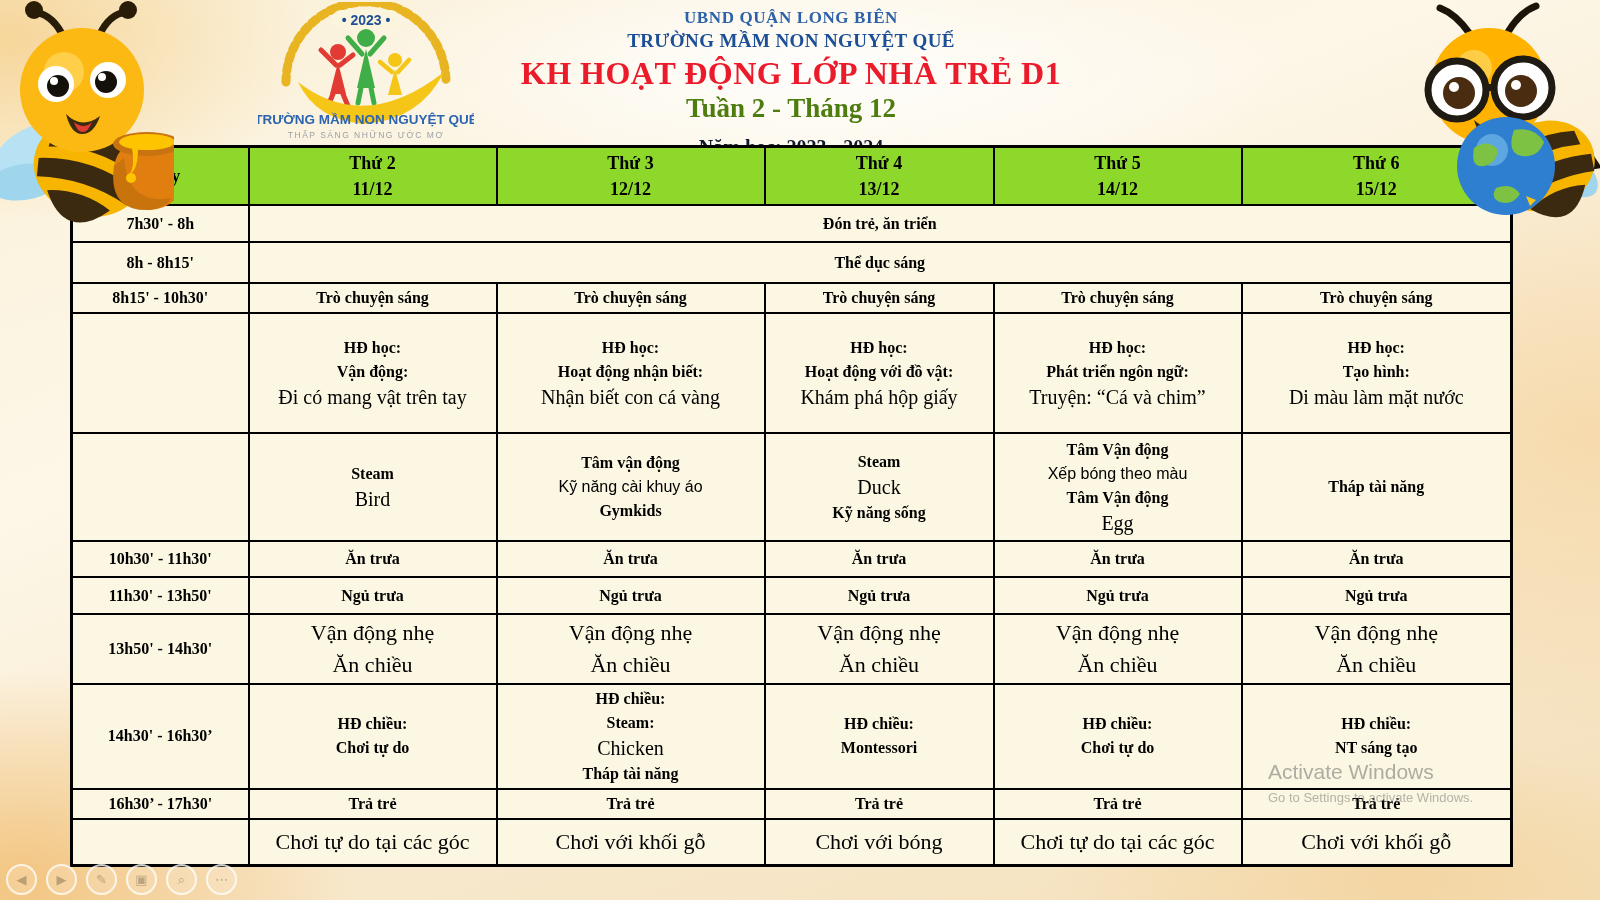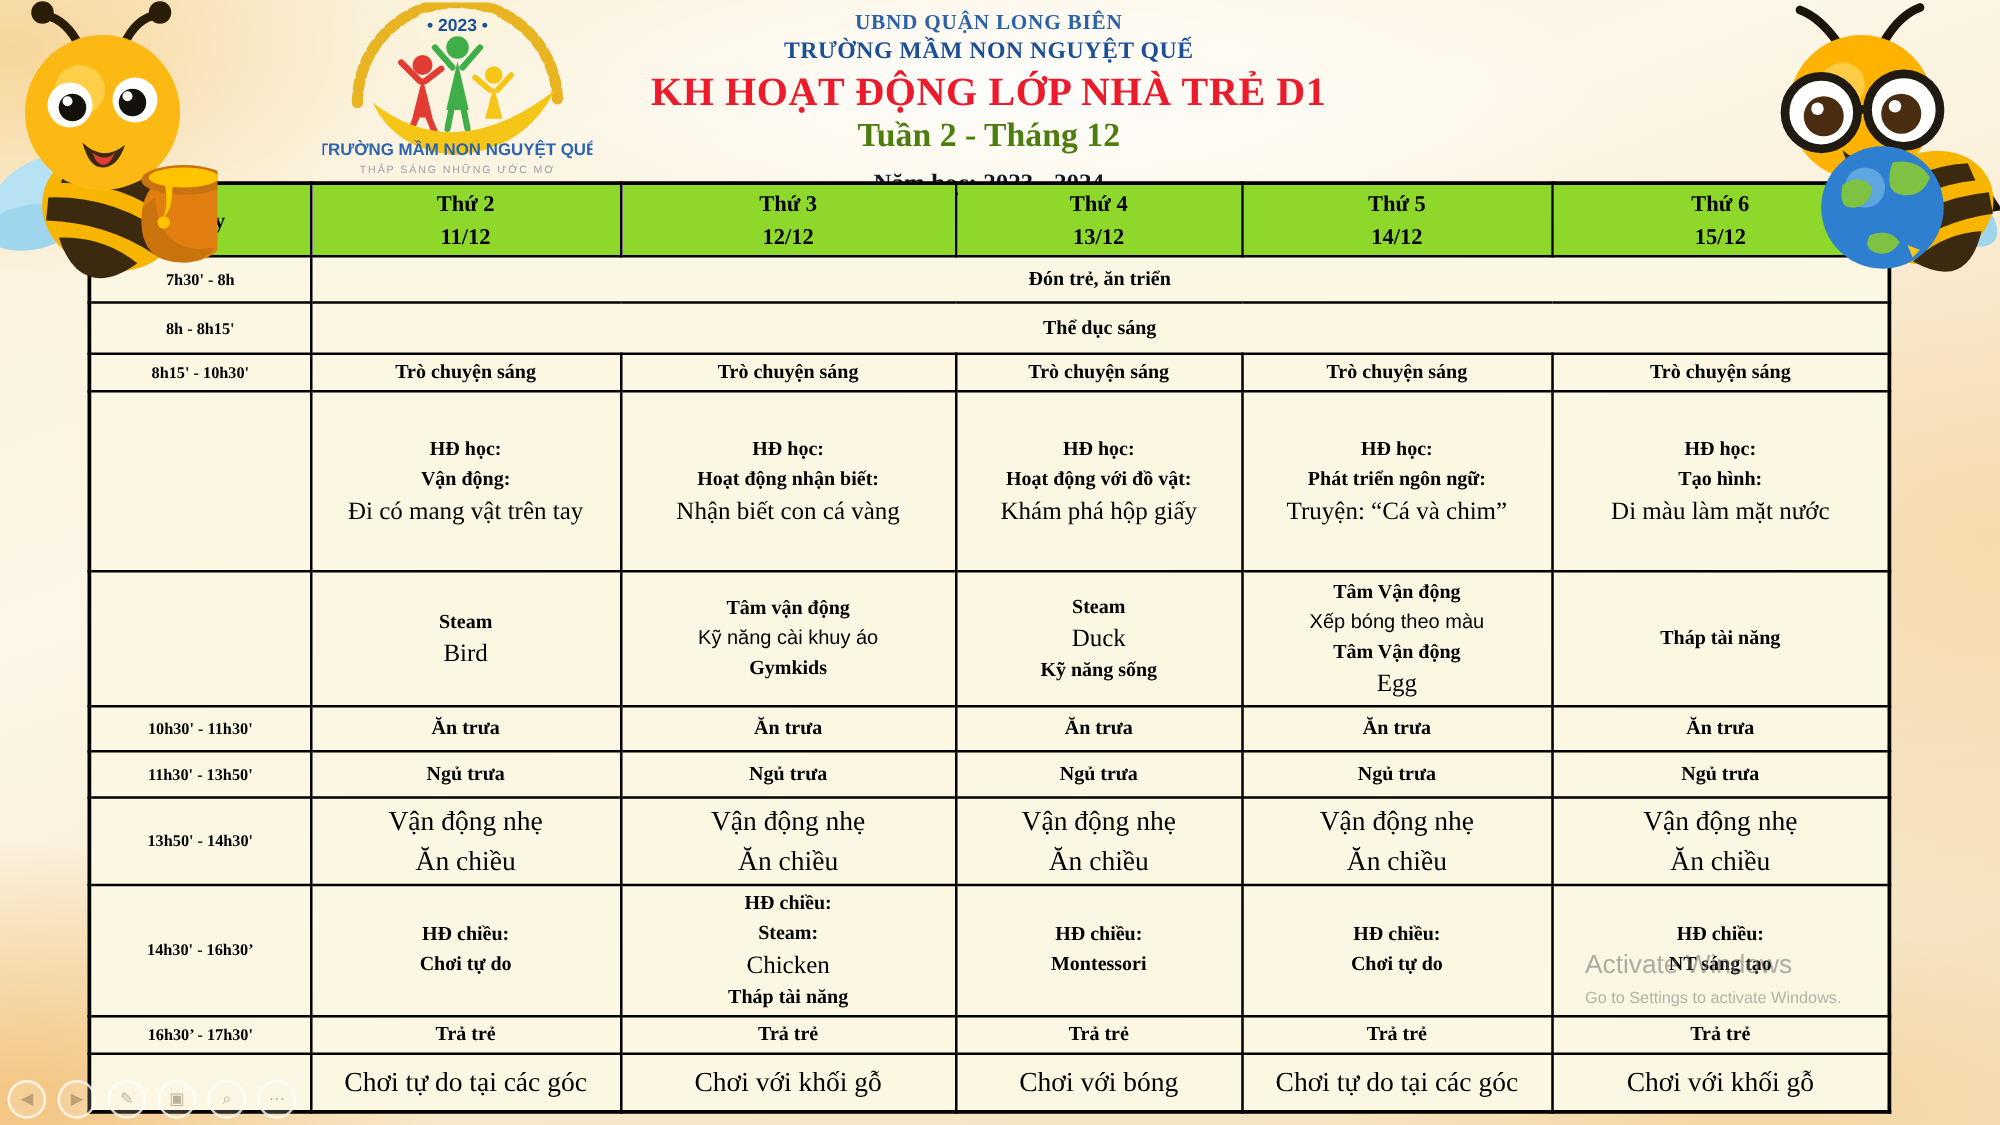--- a/index.html
+++ b/index.html
@@ -30,31 +30,31 @@
   
   .bee-left  { position:absolute; left:-6px;  top:-2px; z-index:20; }
   .bee-right { position:absolute; left:1396px; top:-2px; z-index:20; }
 
   
   .table-wrap { position:absolute; left:70px; top:145px; z-index:10; }
   table { border-collapse:collapse; table-layout:fixed; width:1440px; border:3px solid #000; }
   th, td { border:2px solid #000; background:#fcf7e2; text-align:center; vertical-align:middle;
            padding:2px 8px; color:#000; overflow:hidden; }
   tr.hdr th { background:#8dd82a; font-size:18px; font-weight:bold; line-height:1.45; }
-  td.time { font-size:13px; font-weight:bold; }
+  td.time { font-size:16px; font-weight:bold; }
   td.span-cell { font-size:17px; font-weight:bold; }
   .L-b   { font-size:16px; font-weight:bold; line-height:1.5; }
   .L-n   { font-size:22px; line-height:1.45; }
   .L-big { font-size:20px; line-height:1.35; }
   .L-sans{ font-size:16px; line-height:1.5; font-family:"Liberation Sans", sans-serif; }
   tr:nth-child(1)  { height:58px; }
   tr:nth-child(2)  { height:37px; }
   tr:nth-child(3)  { height:41px; }
   tr:nth-child(4)  { height:23px; }
-  tr:nth-child(5)  { height:144px;margin-top:17px; }
+  tr:nth-child(5)  { height:120px;margin-top:17px; }
   tr:nth-child(6)  { height:108px; }
   tr:nth-child(7)  { height:36px; }
   tr:nth-child(8)  { height:37px; }
   tr:nth-child(9)  { height:60px; }
   tr:nth-child(10) { height:105px; }
   tr:nth-child(11) { height:25px; }
   tr:nth-child(12) { height:47px; }
 
   
   .watermark { position:absolute; left:1268px; top:760px; z-index:50; pointer-events:none;

